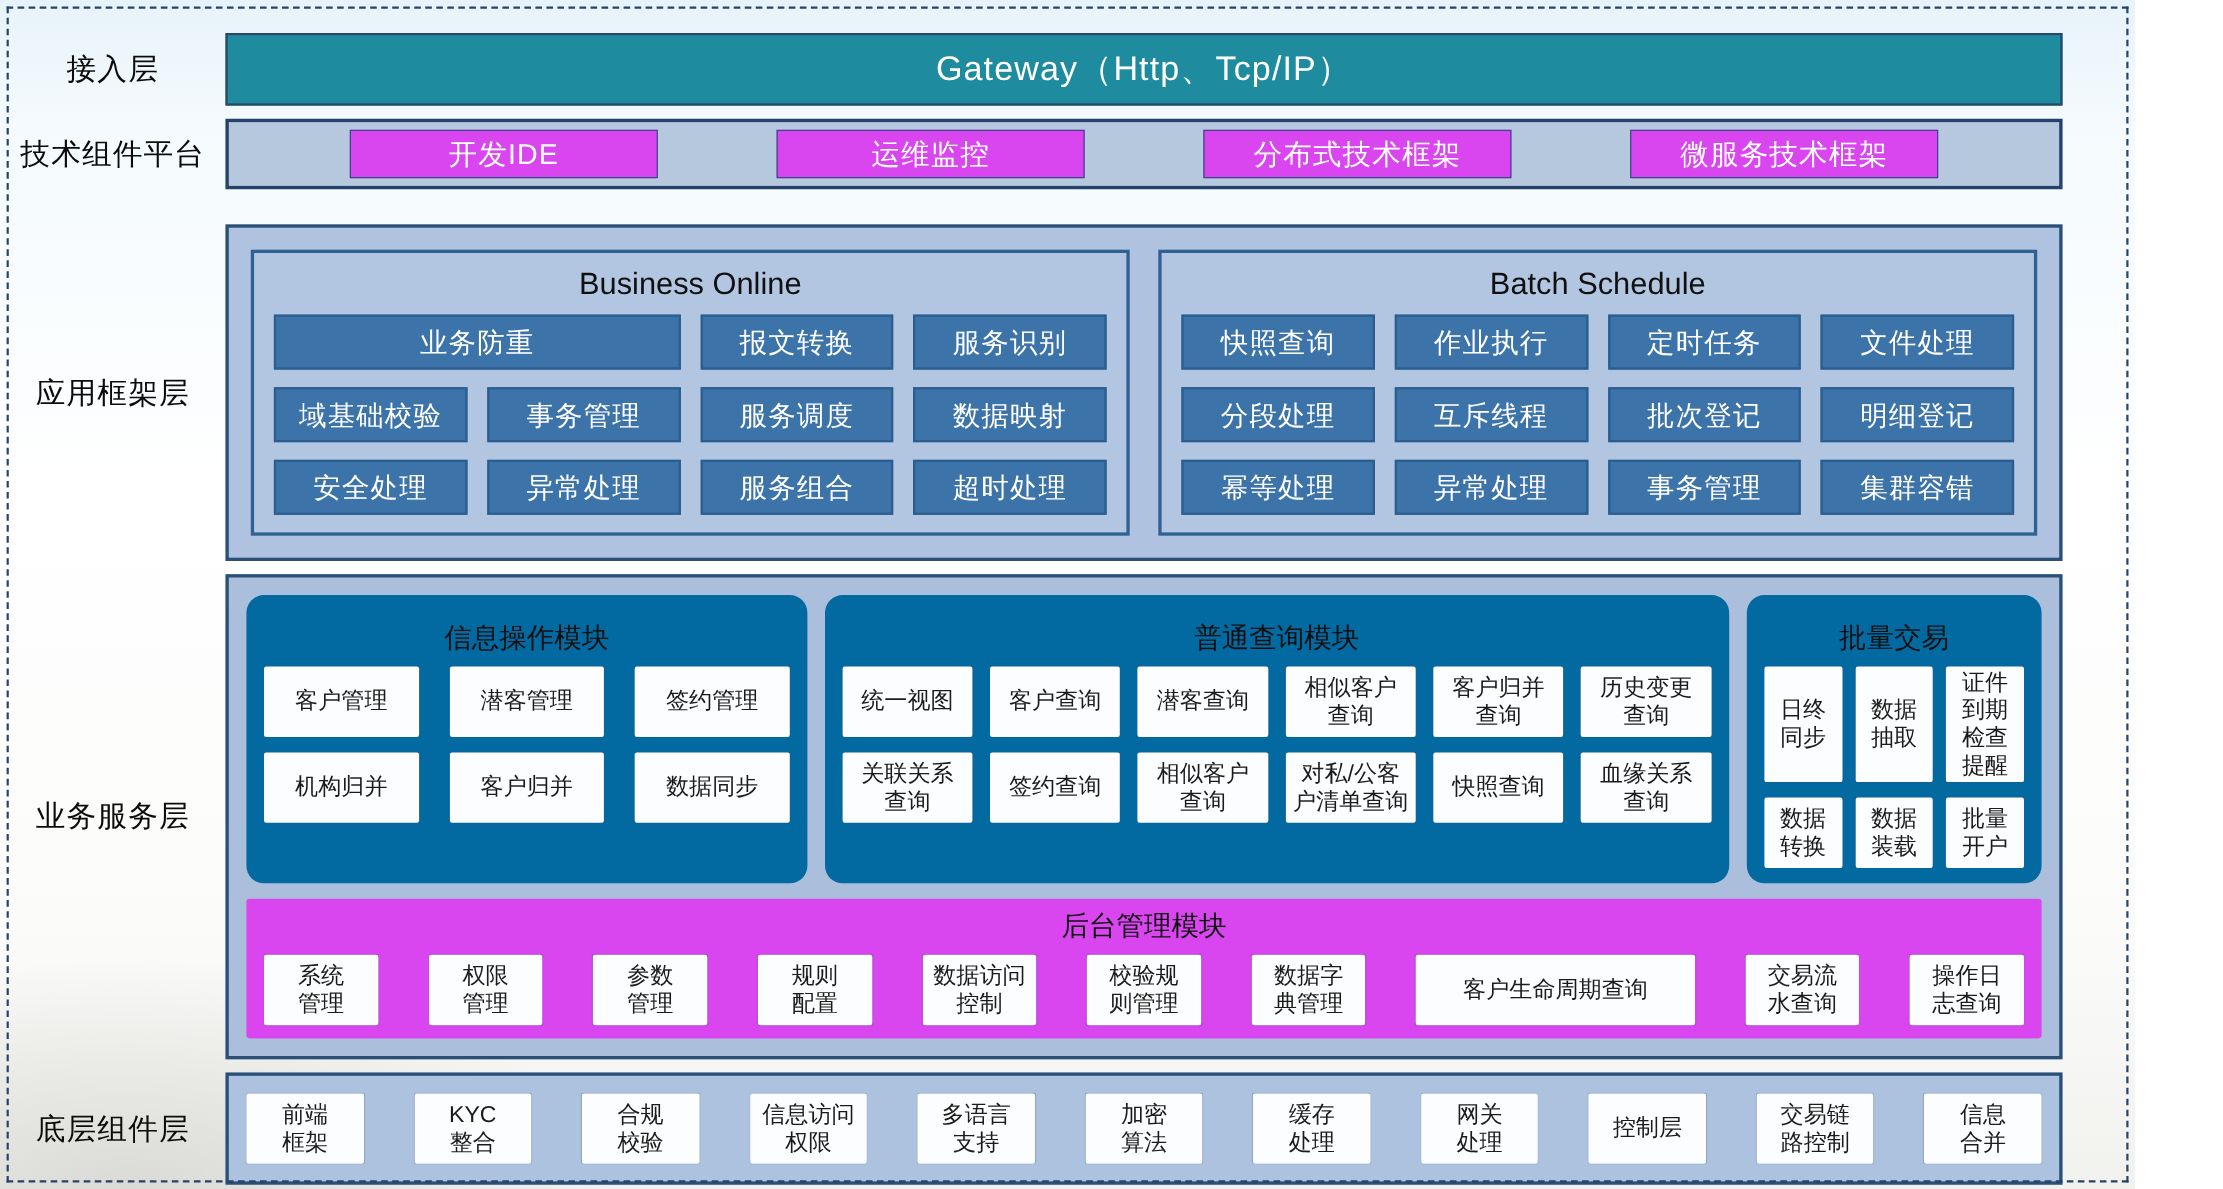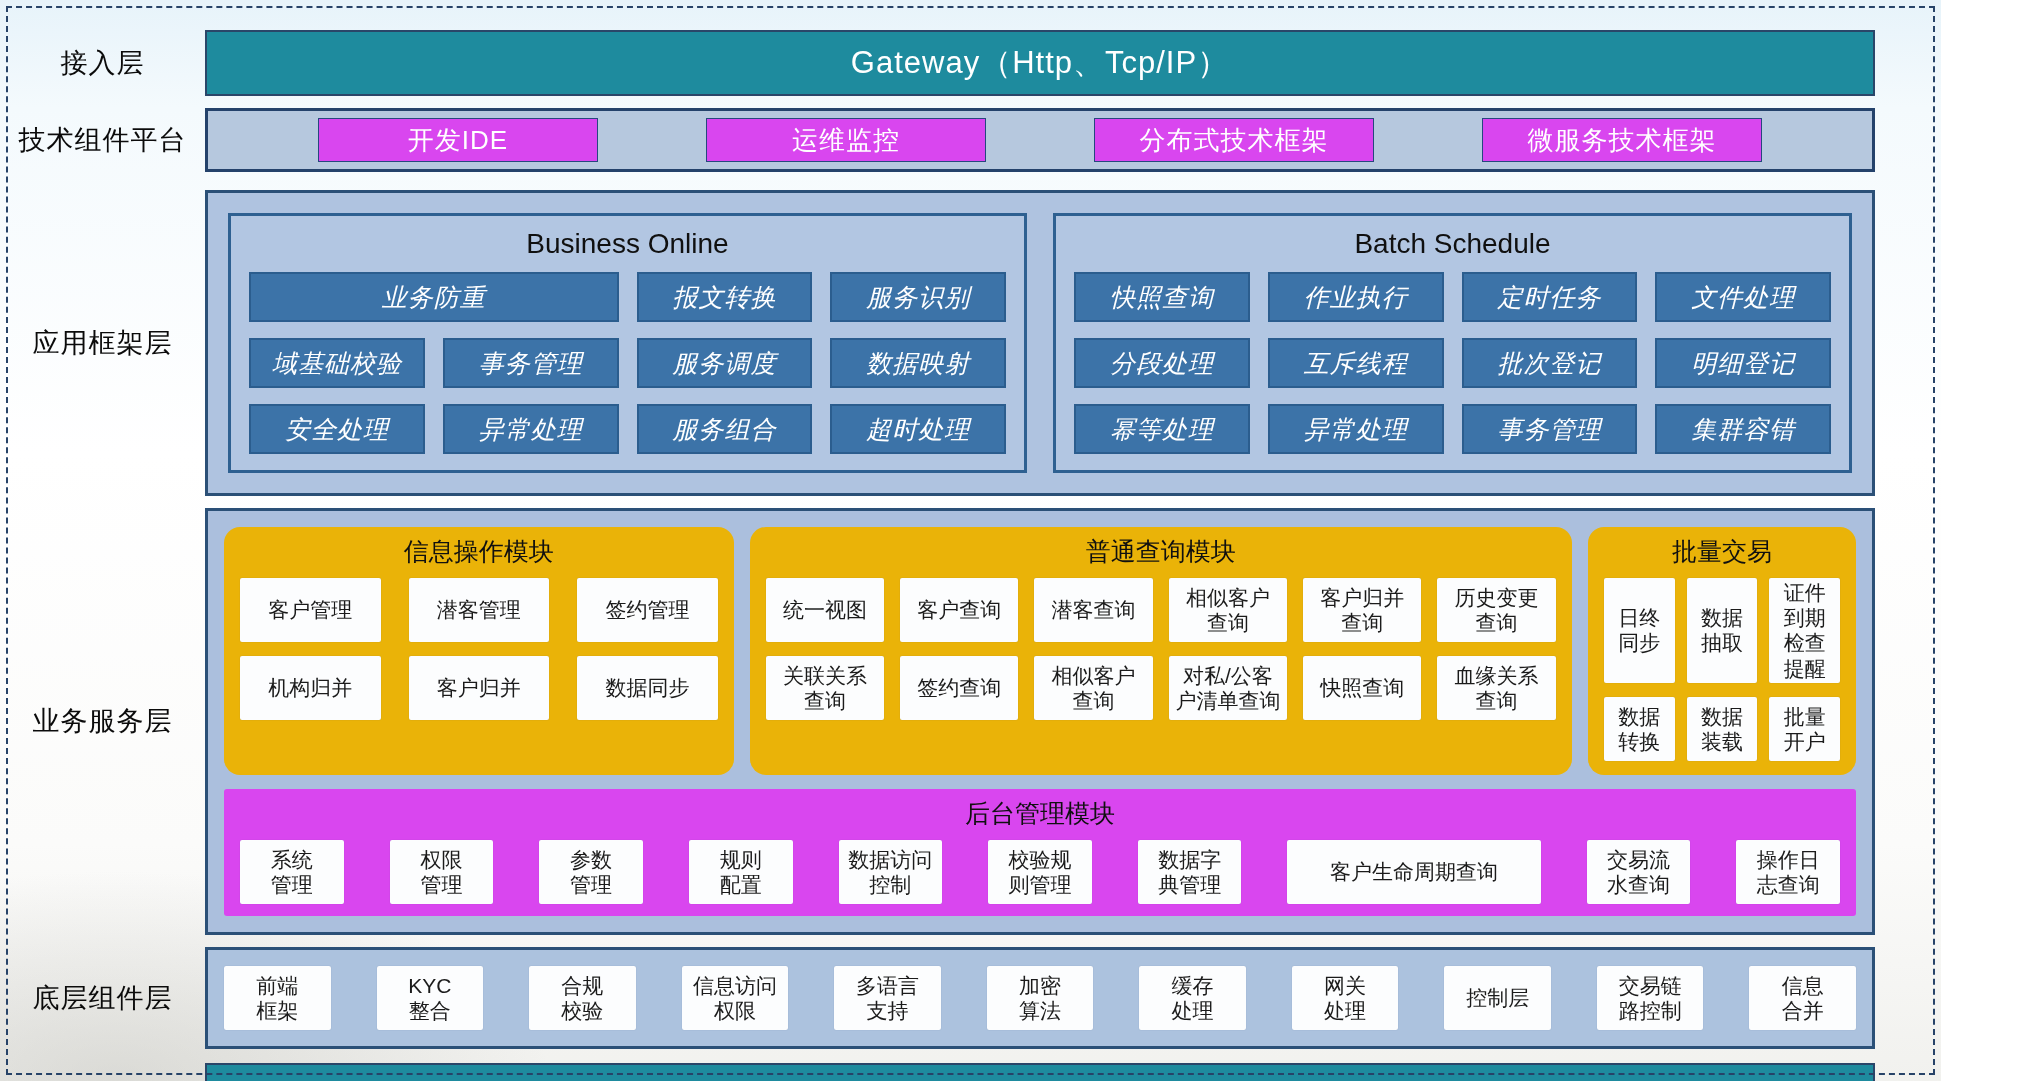--- a/index.html
+++ b/index.html
@@ -15,40 +15,40 @@
       linear-gradient(180deg,#e7f3fa 0%,#f4fafd 10%,#ffffff 42%,#fbfbfa 78%,#f1f1ee 100%);
   }
   .frame{position:absolute;inset:6px;border:2px dashed #274368;pointer-events:none;}
   .row{display:flex;align-items:center;}
   .row-label{flex:0 0 205px;width:205px;text-align:center;font-size:27px;color:#0b0b0b;letter-spacing:1px;}
   .row-content{flex:1;min-width:0;}
 
   
   .teal-bar{height:62px;background:#1e8b9e;border:2px solid #2a4669;color:#ffffff;
     display:flex;align-items:center;justify-content:center;font-size:31px;letter-spacing:1px;}
-  .mb12{margin-bottom:12px;} .mb14{margin-bottom:14px;} .mb18{margin-bottom:18px;}
+  .mb12{margin-bottom:12px;} .mb14{margin-bottom:14px;} .mb18{margin-bottom:32px;}
 
   
   .tech-panel{height:64px;background:#b6c8de;border:3px solid #24426b;box-sizing:border-box;
     display:grid;grid-template-columns:repeat(4,1fr);align-items:center;justify-items:center;padding:0 56px;}
   .tech-btn{width:72%;height:44px;background:#d946ef;border:1px solid #27477e;color:#fff;
     display:flex;align-items:center;justify-content:center;font-size:26px;letter-spacing:1px;box-sizing:border-box;}
 
   
   .fw-outer{background:#afc3e0;border:3px solid #2b5077;padding:20px;display:flex;gap:26px;}
   .fw-panel{flex:1;background:#b2c6e2;border:3px solid #2e6091;padding:4px 18px 16px;min-width:0;}
   .fw-title{text-align:center;font-size:28px;color:#101010;padding:8px 0 12px;}
   .fw-grid{display:grid;grid-template-columns:repeat(4,1fr);gap:16px 18px;}
   .fw-btn{height:50px;background:#3c73a8;border:2px solid #2b5d8e;color:#fff;box-sizing:border-box;
-    display:flex;align-items:center;justify-content:center;font-size:25px;letter-spacing:1px;font-style:italic;}
+    display:flex;align-items:center;justify-content:center;font-size:25px;letter-spacing:1px;}
 
   
   .svc-outer{background:#abbfdd;border:3px solid #2b5077;padding:16px;}
   .svc-modules{display:flex;gap:16px;margin-bottom:14px;}
-  .svc-panel{background:#eab308;border-radius:16px;padding:0 16px 14px;min-width:0;}
+  .svc-panel{background:#0369a1;border-radius:16px;padding:14px 16px 14px;min-width:0;}
   .m-info{flex:540 1 0;} .m-query{flex:893 1 0;} .m-batch{flex:267 1 0;}
   .svc-title{text-align:center;font-size:25px;color:#101010;padding:8px 0 10px;}
   .svc-grid{display:grid;gap:14px 28px;}
   .g3{grid-template-columns:repeat(3,1fr);}
   .g6{grid-template-columns:repeat(6,1fr);gap:14px 16px;}
   .m-batch .svc-grid{gap:14px 12px;}
   .white-box{background:#fcfdfe;min-height:64px;border-radius:2px;box-shadow:0 0 1px rgba(60,80,120,.35);
     display:flex;align-items:center;justify-content:center;text-align:center;
     font-size:21px;color:#1b1b1b;line-height:1.2;white-space:pre-line;padding:2px 4px;box-sizing:border-box;}
   .admin-panel{background:#d946ef;border-radius:3px;padding:0 16px 12px;}

